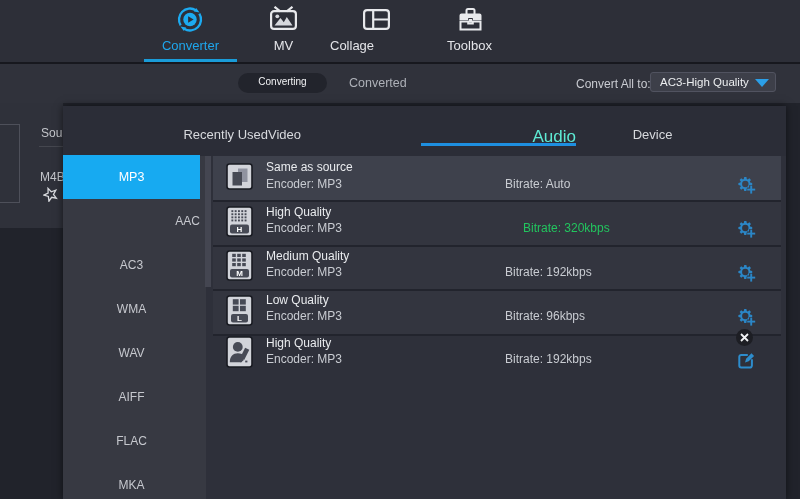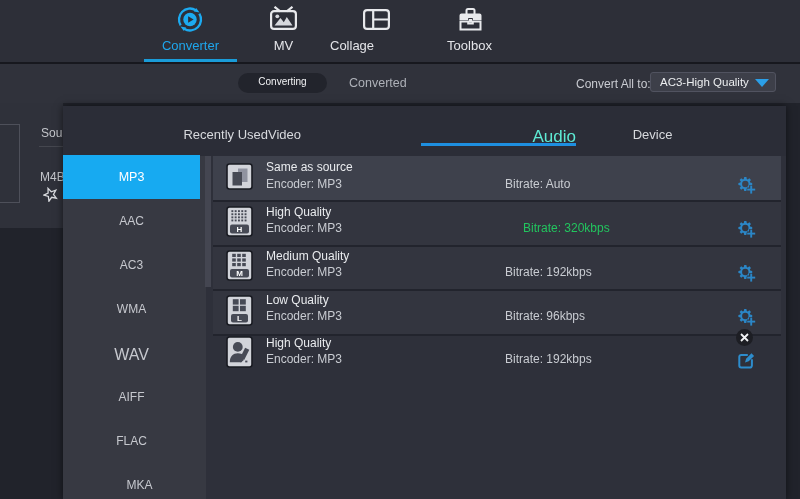--- a/index.html
+++ b/index.html
@@ -74,27 +74,27 @@
 <div class="txt" style="left:114px;top:127px;width:154px;text-align:right;font-size:13px;color:#d7d9dd">Recently Used</div>
 <div class="txt" style="left:268px;top:127px;width:153px;text-align:left;font-size:13px;color:#d7d9dd">Video</div>
 <div class="txt" style="left:421px;top:127px;width:155px;text-align:right;font-size:17px;color:#5eead4">Audio</div>
 <div class="txt" style="left:576px;top:127px;width:153px;text-align:center;font-size:13px;color:#d7d9dd">Device</div>
 <div class="abs" style="left:421px;top:143px;width:155px;height:3px;background:#1e8fe0"></div>
 
 <div class="abs" style="left:63px;top:156px;width:143px;height:343px;background:#373942"></div>
 <div class="abs" style="left:205px;top:156px;width:6px;height:131px;background:#444651"></div>
 <div class="abs" style="left:63px;top:155px;width:137px;height:44px;background:#17aaf1"></div>
 <div class="txt" style="left:63px;top:170px;width:137px;text-align:center;font-size:12.5px;color:#ffffff">MP3</div>
-<div class="txt" style="left:63px;top:214px;width:137px;text-align:center;font-size:12px;color:#c6c8ce">AAC</div>
+<div class="txt" style="left:63px;top:214px;width:137px;text-align:right;font-size:12px;color:#c6c8ce">AAC</div>
 <div class="txt" style="left:63px;top:258px;width:137px;text-align:center;font-size:12px;color:#c6c8ce">AC3</div>
 <div class="txt" style="left:63px;top:302px;width:137px;text-align:center;font-size:12px;color:#c6c8ce">WMA</div>
-<div class="txt" style="left:63px;top:346px;width:137px;text-align:center;font-size:16px;color:#c6c8ce">WAV</div>
+<div class="txt" style="left:63px;top:346px;width:137px;text-align:center;font-size:12px;color:#c6c8ce">WAV</div>
 <div class="txt" style="left:63px;top:390px;width:137px;text-align:center;font-size:12px;color:#c6c8ce">AIFF</div>
 <div class="txt" style="left:63px;top:434px;width:137px;text-align:center;font-size:12px;color:#c6c8ce">FLAC</div>
-<div class="txt" style="left:71px;top:478px;width:137px;text-align:center;font-size:12px;color:#c6c8ce">MKA</div>
+<div class="txt" style="left:63px;top:478px;width:137px;text-align:center;font-size:12px;color:#c6c8ce">MKA</div>
 
 <div class="abs" style="left:213px;top:156.0px;width:568px;height:44.4px;background:#3e414c"></div>
 <div class="abs" style="left:213px;top:200.4px;width:568px;height:2px;background:#22242d"></div>
 <div class="abs" style="left:213px;top:202.4px;width:568px;height:42.4px;background:#33353f"></div>
 <div class="abs" style="left:213px;top:244.8px;width:568px;height:2px;background:#22242d"></div>
 <div class="abs" style="left:213px;top:246.8px;width:568px;height:42.4px;background:#33353f"></div>
 <div class="abs" style="left:213px;top:289.2px;width:568px;height:2px;background:#22242d"></div>
 <div class="abs" style="left:213px;top:291.2px;width:568px;height:42.4px;background:#33353f"></div>
 <div class="abs" style="left:213px;top:333.6px;width:568px;height:2px;background:#22242d"></div>
 <svg class="abs" style="left:226px;top:163.0px" width="27" height="27" viewBox="0 0 27 27">

